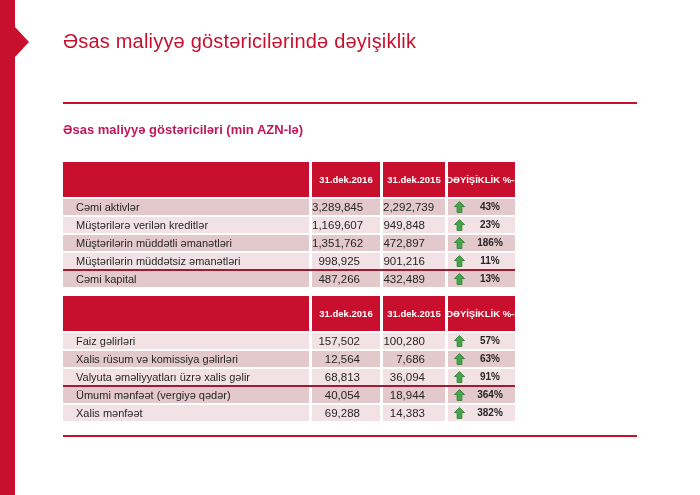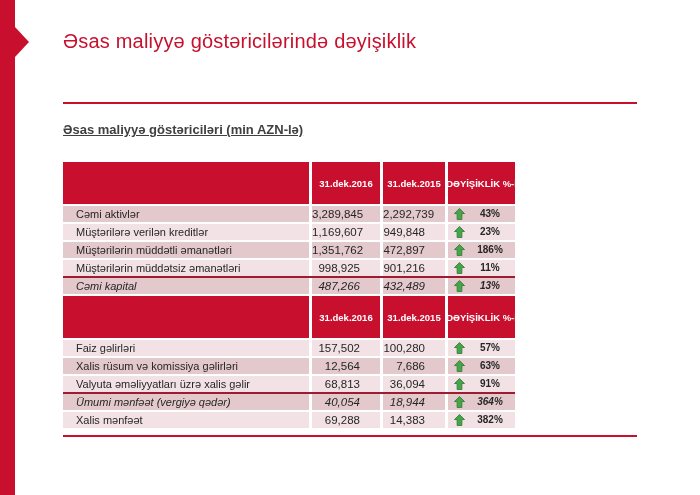--- a/index.html
+++ b/index.html
@@ -15,34 +15,34 @@
     border-top:15px solid transparent;border-bottom:15px solid transparent;
     border-left:14px solid var(--accent-red,#C8102E);}
   
   .page-title{position:absolute;left:63px;top:30px;width:574px;
     font-size:20px;font-weight:normal;color:var(--accent-red,#C8102E);letter-spacing:.2px;}
   .rule{position:absolute;left:63px;width:574px;height:2px;
     background:var(--accent-red,#C8102E);}
   .rule.title-rule{top:102px;}
   .rule.footer-rule{top:435px;}
   .subtitle{position:absolute;left:63px;top:122px;width:574px;
-    font-size:13px;font-weight:bold;color:#404040;text-decoration:underline;}
+    font-size:13px;font-weight:bold;color:#be185d;}
   
   .fin-table{position:absolute;left:63px;width:452px;}
   .fin-table.t1{top:162px;}
   .fin-table.t2{top:296px;}
   .t-header,.t-row{display:grid;grid-template-columns:246px 68px 62px 67px;column-gap:3px;}
-  .t-header .th{background:var(--accent-red,#C8102E);height:42px;
+  .t-header .th{background:var(--accent-red,#C8102E);height:35px;
     display:flex;align-items:center;justify-content:center;
     color:#ffffff;font-size:9.5px;font-weight:bold;white-space:nowrap;}
   .t-row{margin-top:2px;}
   .t-row .cell{height:16px;line-height:16px;font-size:11px;color:#262626;overflow:hidden;white-space:nowrap;}
   .t-row.dark .cell{background:var(--row-dark,#E3C8CC);}
   .t-row.light .cell{background:var(--row-light,#F2E2E5);}
-  .t-row.total{margin-top:0;border-top:2px solid var(--separator-red,#9E1B32);font-style:italic;}
+  .t-row.total{margin-top:0;border-top:2px solid var(--separator-red,#9E1B32);}
   .cell.label{padding-left:13px;}
   .cell.num{text-align:right;padding-right:20px;font-size:11.5px;}
   .cell.change{display:flex;align-items:center;}
   .cell.change .arrow{display:inline-flex;align-items:center;margin-left:6px;}
   .cell.change .pct{flex:1;text-align:center;font-size:10px;font-weight:bold;color:#262626;}
   .green-label{color:var(--green-text,#86B560);}
   .arrow svg{display:block;}
 </style>
 </head>
 <body>

